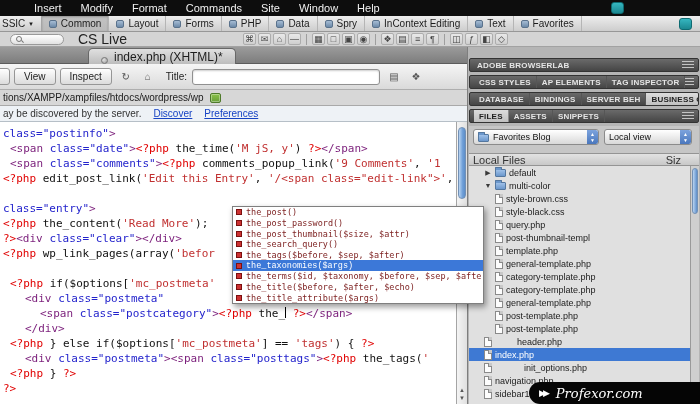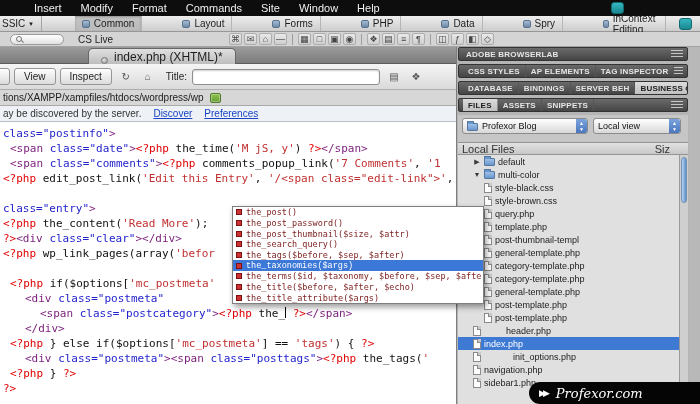--- a/index.html
+++ b/index.html
@@ -14,34 +14,34 @@
   #menu-items { display:flex; gap:19px; padding-left:34px; font-size:11px; color:#f0f0f0; }
   .mb-icon { position:absolute; width:13px; height:12px; border-radius:3px; top:2px;
              background:linear-gradient(#35b6c0,#1b8891); border:1px solid #0e6b72; }
   #mb-teal { right:76px; }
 
   
   #instabs { left:0; top:16px; width:700px; height:16px; background:linear-gradient(#ededed,#cdcdcd);
              border-bottom:1px solid #979797; display:flex; align-items:center; font-size:10px; color:#1c1c1c; }
   #workspace { display:flex; align-items:center; gap:4px; padding:0 8px 0 2px; height:100%; border-right:1px solid #a5a5a5; }
   #insert-tabs { display:flex; height:100%; }
-  .ins-tab { display:flex; align-items:center; gap:4px; padding:0 7px; border-right:1px solid #b5b5b5;margin-left:33px; }
+  .ins-tab { display:flex; align-items:center; gap:4px; padding:0 7px; border-right:1px solid #b5b5b5; }
   .ins-tab.active { background:linear-gradient(#c3c3c3,#bababa); box-shadow:inset 0 1px 2px rgba(0,0,0,.25); }
   .tab-ico { width:8px; height:8px; border-radius:2px; background:linear-gradient(#a6bcd4,#6c89a8); border:1px solid #5a728c; }
   #mb-teal2 { position:absolute; right:8px; top:2px; width:13px; height:12px; border-radius:3px;
               background:linear-gradient(#35b6c0,#1b8891); border:1px solid #0e6b72; }
 
   
   #insicons { left:0; top:32px; width:700px; height:15px; background:#d4d4d4; border-bottom:1px solid #a2a2a2;
               display:flex; align-items:center; }
   #search-pill { margin-left:10px; width:54px; height:11px; border-radius:6px; background:linear-gradient(#ffffff,#e2e2e2);
                  border:1px solid #9a9a9a; display:flex; align-items:center; padding-left:5px; }
   .mag { width:6px; height:6px; border:1px solid #777; border-radius:50%; position:relative; }
   .mag:after { content:""; position:absolute; width:3px; height:1px; background:#777; transform:rotate(45deg); right:-3px; bottom:-1px; }
-  #cslive { margin-left:14px; font-size:10px; color:#222; }
+  #cslive { margin-left:14px; font-size:14px; color:#222; }
   #insert-icons { display:flex; align-items:center; gap:2px; margin-left:116px; }
   .ins-ico { width:13px; height:12px; font-size:9px; line-height:11px; text-align:center; color:#444;
              background:linear-gradient(#e9e9e9,#cfcfcf); border:1px solid #adadad; border-radius:2px; overflow:hidden; }
   .ico-sep { width:1px; height:11px; background:#9e9e9e; margin:0 3px; }
 
   
   #doctabbar { left:0; top:47px; width:467px; height:17px; background:linear-gradient(#9b9b9b,#7d7d7d); border-bottom:1px solid #5c5c5c; }
   #doc-tab { position:absolute; left:88px; top:1px; height:16px; display:flex; align-items:flex-end; gap:6px; padding:0 12px;
              background:linear-gradient(#e0e0e0,#bdbdbd); border:1px solid #676767; border-bottom:none;
              border-radius:5px 5px 0 0; font-size:12px; color:#1d1d1d; white-space:nowrap; }
@@ -88,22 +88,22 @@
 
   
   #hints { left:232px; top:206px; width:252px; background:#ffffff; border:1px solid #7f7f7f;
            box-shadow:2px 3px 6px rgba(0,0,0,.4); font-family:"DejaVu Sans Mono","Liberation Mono",monospace;
            font-size:8.5px; color:#7b1d1d; z-index:40; }
   .hint-row { height:10.7px; display:flex; align-items:center; gap:4px; padding:0 2px 0 3px; white-space:pre; overflow:hidden; }
   .hint-row.sel { background:#3c78d8; color:#fff;font-family:Liberation Mono, monospace; }
   .hint-ico { width:6px; height:6px; background:#cc3333; border:1px solid #7c0f0f; flex:0 0 auto; }
 
   
-  #rightpanel { left:456px; top:47px; width:233px; height:357px; background:#b5b5b5; border-left:1px solid #7e7e7e;
-                display:flex; flex-direction:column; padding-top:0; }
+  #rightpanel { left:467px; top:47px; width:233px; height:357px; background:#b5b5b5; border-left:1px solid #7e7e7e;
+                display:flex; flex-direction:column; padding-top:11px; }
   .dark-bar { height:14px; margin:0 1px 3px 1px; background:linear-gradient(#6a6a6a,#454545); border:1px solid #333;
               border-radius:2px; display:flex; align-items:stretch; color:#e5e5e5; font-size:8px; font-weight:bold;
               letter-spacing:.2px; padding:0 4px; flex:0 0 auto; overflow:hidden; }
   .dark-bar .lbl { display:flex; align-items:center; padding:0 3px; }
   .grow { flex:1; }
   .panel-menu { width:12px; height:8px; align-self:center; background:repeating-linear-gradient(#d6d6d6 0 1px, rgba(0,0,0,0) 1px 3px); opacity:.85; }
   .ptab { padding:0 5px; display:flex; align-items:center; border-right:1px solid #565656; white-space:nowrap; }
   .ptab.light { background:linear-gradient(#dcdcdc,#c0c0c0); color:#1e1e1e; border-right-color:#8a8a8a; }
 
   
@@ -261,21 +261,21 @@
   <div id="infobar" class="abs">
     <span>ay be discovered by the server.</span>
     <span class="link">Discover</span>
     <span class="link">Preferences</span>
   </div>
 
   <div id="code-wrap" class="abs">
     <div id="code-lines">
         <div class="code-line" style="padding-left: 3px;"><span class="c-a">class="postinfo"</span><span class="c-t">&gt;</span></div>
         <div class="code-line" style="padding-left: 10px;"><span class="c-t">&lt;span </span><span class="c-a">class="date"</span><span class="c-t">&gt;</span><span class="c-p">&lt;?php </span><span class="c-n">the_time(</span><span class="c-s">'M jS, y'</span><span class="c-n">) </span><span class="c-p">?&gt;</span><span class="c-t">&lt;/span&gt;</span></div>
-        <div class="code-line" style="padding-left: 10px;"><span class="c-t">&lt;span </span><span class="c-a">class="comments"</span><span class="c-t">&gt;</span><span class="c-p">&lt;?php </span><span class="c-n">comments_popup_link(</span><span class="c-s">'7 Comments'</span><span class="c-n">, </span><span class="c-s">'1</span></div>
+        <div class="code-line" style="padding-left: 10px;"><span class="c-t">&lt;span </span><span class="c-a">class="comments"</span><span class="c-t">&gt;</span><span class="c-p">&lt;?php </span><span class="c-n">comments_popup_link(</span><span class="c-s">'9 Comments'</span><span class="c-n">, </span><span class="c-s">'1</span></div>
         <div class="code-line" style="padding-left: 3px;"><span class="c-p">&lt;?php </span><span class="c-n">edit_post_link(</span><span class="c-s">'Edit this Entry'</span><span class="c-n">, </span><span class="c-s">'/&lt;span class="edit-link"&gt;'</span><span class="c-n">,</span><span class="c-s">'</span></div>
         <div class="code-line" style="padding-left: 3px;"></div>
         <div class="code-line" style="padding-left: 3px;"><span class="c-a">class="entry"</span><span class="c-t">&gt;</span></div>
         <div class="code-line" style="padding-left: 3px;"><span class="c-p">&lt;?php </span><span class="c-n">the_content(</span><span class="c-s">'Read More'</span><span class="c-n">);</span></div>
         <div class="code-line" style="padding-left: 3px;"><span class="c-p">?&gt;</span><span class="c-t">&lt;div </span><span class="c-a">class="clear"</span><span class="c-t">&gt;&lt;/div&gt;</span></div>
         <div class="code-line" style="padding-left: 3px;"><span class="c-p">&lt;?php </span><span class="c-n">wp_link_pages(array(</span><span class="c-s">'befor</span></div>
         <div class="code-line" style="padding-left: 3px;"></div>
         <div class="code-line" style="padding-left: 10px;"><span class="c-p">&lt;?php </span><span class="c-n">if($options[</span><span class="c-s">'mc_postmeta'</span></div>
         <div class="code-line" style="padding-left: 25px;"><span class="c-t">&lt;div </span><span class="c-a">class="postmeta"</span></div>
         <div class="code-line" style="padding-left: 40px;"><span class="c-t">&lt;span </span><span class="c-a">class="postcategory"</span><span class="c-t">&gt;</span><span class="c-p">&lt;?php </span><span class="c-n">the_</span><span class="caret"></span><span class="c-p"> ?&gt;</span><span class="c-t">&lt;/span&gt;</span></div>
@@ -333,21 +333,21 @@
         <div class="ptab">ASSETS</div>
         <div class="ptab">SNIPPETS</div>
         <div class="grow"></div>
         <span class="panel-menu"></span>
       </div>
 
     <div id="files-body">
       <div id="files-dd">
         <div id="dd-site" class="dropdown">
           <span class="fold"></span>
-          <span>Profexor Blog</span>
+          <span>Favorites Blog</span>
           <span class="dd-arrow">
               <span>▲</span>
               <span>▼</span>
             </span>
         </div>
         <div id="dd-view" class="dropdown">
           <span>Local view</span>
           <span class="dd-arrow">
               <span>▲</span>
               <span>▼</span>
@@ -366,37 +366,37 @@
               <span class="fold"></span>
               <span class="tname">default</span>
             </div>
             <div class="trow" style="padding-left: 15px;">
               <span class="tri">▼</span>
               <span class="fold"></span>
               <span class="tname">multi-color</span>
             </div>
             <div class="trow" style="padding-left: 26px;">
               <span class="page"></span>
+              <span class="tname">style-brown.css</span>
+            </div>
+            <div class="trow" style="padding-left: 26px;">
+              <span class="page"></span>
               <span class="tname">style-black.css</span>
             </div>
             <div class="trow" style="padding-left: 26px;">
               <span class="page"></span>
-              <span class="tname">style-brown.css</span>
-            </div>
-            <div class="trow" style="padding-left: 26px;">
-              <span class="page"></span>
               <span class="tname">query.php</span>
             </div>
             <div class="trow" style="padding-left: 26px;">
               <span class="page"></span>
+              <span class="tname">post-thumbnail-templ</span>
+            </div>
+            <div class="trow" style="padding-left: 26px;">
+              <span class="page"></span>
               <span class="tname">template.php</span>
-            </div>
-            <div class="trow" style="padding-left: 26px;">
-              <span class="page"></span>
-              <span class="tname">post-thumbnail-templ</span>
             </div>
             <div class="trow" style="padding-left: 26px;">
               <span class="page"></span>
               <span class="tname">general-template.php</span>
             </div>
             <div class="trow" style="padding-left: 26px;">
               <span class="page"></span>
               <span class="tname">category-template.php</span>
             </div>
             <div class="trow" style="padding-left: 26px;">

